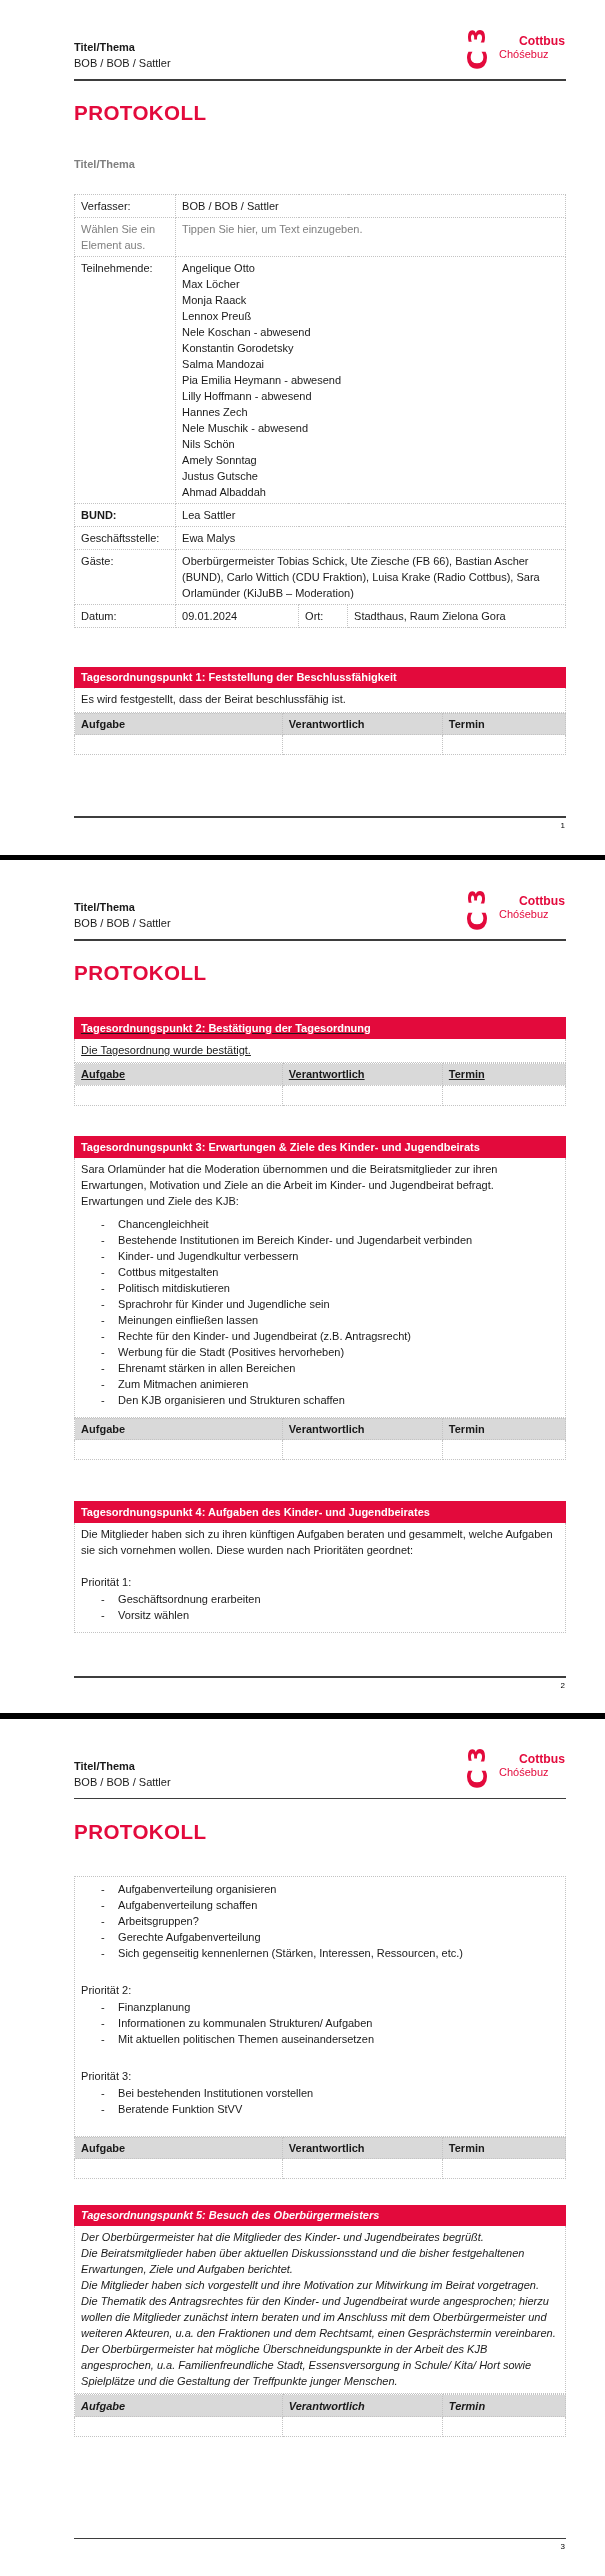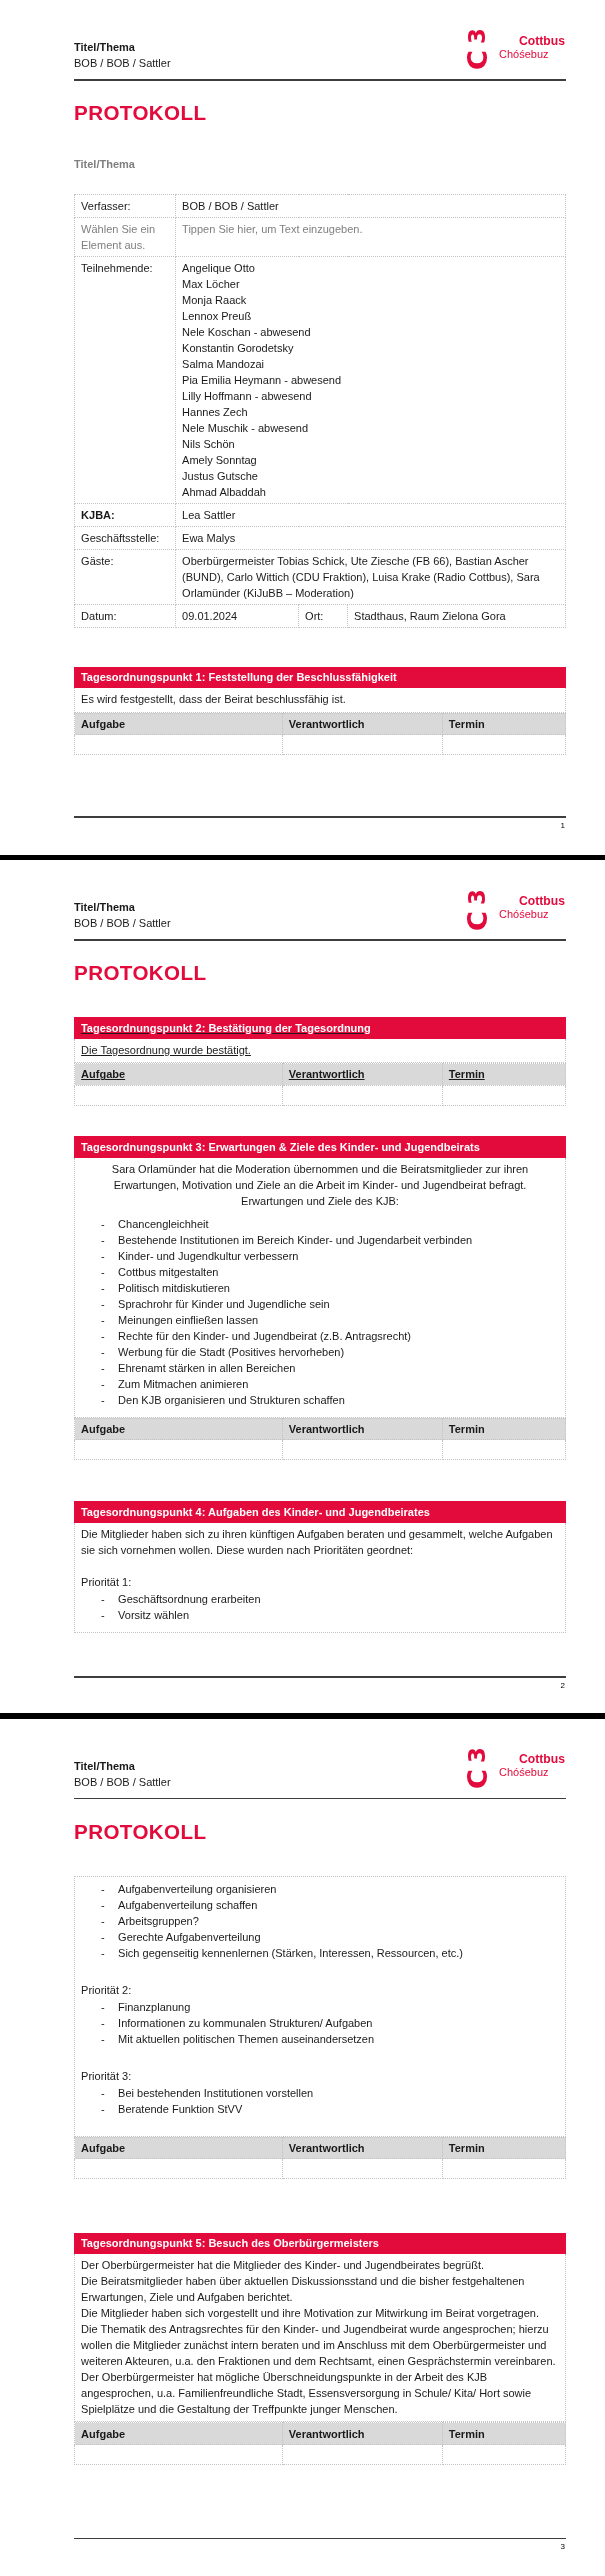--- a/index.html
+++ b/index.html
@@ -50,40 +50,40 @@
   .topic-bar{background:var(--accent-red);color:#fff;font-weight:bold;padding:2.3px 6.9px 3px 6.9px;}
   .topic-body{border:0.8px dotted var(--dot);border-top:none;padding:3px 6.1px 4.6px 6.1px;}
   .task-table{width:100%;border-collapse:collapse;table-layout:fixed;}
   .task-table th{background:var(--th-bg);border:0.8px dotted var(--dot);text-align:left;font-weight:bold;padding:2.3px 6.1px;}
   .task-table td{border:0.8px dotted var(--dot);height:20px;}
 
   .bullets{list-style:none;margin:1.5px 0 4.6px 0;}
   .bullets li{position:relative;padding-left:37px;}
   .bullets li::before{content:"-";position:absolute;left:20px;}
   .blank-line{height:16px;}
-  .intro-block div{margin:0;text-align:center;}
+  .intro-block div{margin:0;}
   .top3-bullets{margin-top:7.6px;margin-bottom:4px;}
   .lead-bullets{margin-top:1.5px;}
   .box-pad-bottom{padding-bottom:13.7px;}
 
   
   .footer-rule{position:absolute;left:74px;width:492px;height:1.5px;background:var(--rule-dark);}
   .page-num{position:absolute;right:40px;font-size:8px;line-height:10.7px;color:#000;}
   #page1 .footer-rule,#page2 .footer-rule{top:816px;}
   #page1 .page-num,#page2 .page-num{top:821px;}
   #page3 .footer-rule{top:819px;}
   #page3 .page-num{top:823px;}
 
   
   #page1 .topic-1{top:667px;}
   #page2 .topic-2{top:157px;text-decoration:underline;}
   #page2 .topic-3{top:276px;}
   #page2 .topic-4{top:641px;}
   #page3 .topic-4b{top:157px;}
-  #page3 .topic-5{top:514px;}
+  #page3 .topic-5{top:486px;font-style:italic;}
   .topic-body-noheader{border-top:0.8px dotted var(--dot);}
 </style>
 </head>
 <body>
 
 <div class="page" id="page1">
   <div class="pg-header">
     <div class="l1">Titel/Thema</div>
     <div class="l2">BOB / BOB / Sattler</div>
   </div>
@@ -134,21 +134,21 @@
             <div>Lilly Hoffmann - abwesend</div>
             <div>Hannes Zech</div>
             <div>Nele Muschik - abwesend</div>
             <div>Nils Schön</div>
             <div>Amely Sonntag</div>
             <div>Justus Gutsche</div>
             <div>Ahmad Albaddah</div>
           </td>
     </tr>
     <tr>
-      <td class="b">KJBA:</td>
+      <td class="b">BUND:</td>
       <td colspan="3">Lea Sattler</td>
     </tr>
     <tr>
       <td>Geschäftsstelle:</td>
       <td colspan="3">Ewa Malys</td>
     </tr>
     <tr>
       <td>Gäste:</td>
       <td colspan="3">Oberbürgermeister Tobias Schick, Ute Ziesche (FB 66), Bastian Ascher (BUND), Carlo Wittich (CDU Fraktion), Luisa Krake (Radio Cottbus), Sara Orlamünder (KiJuBB – Moderation)</td>
     </tr>

